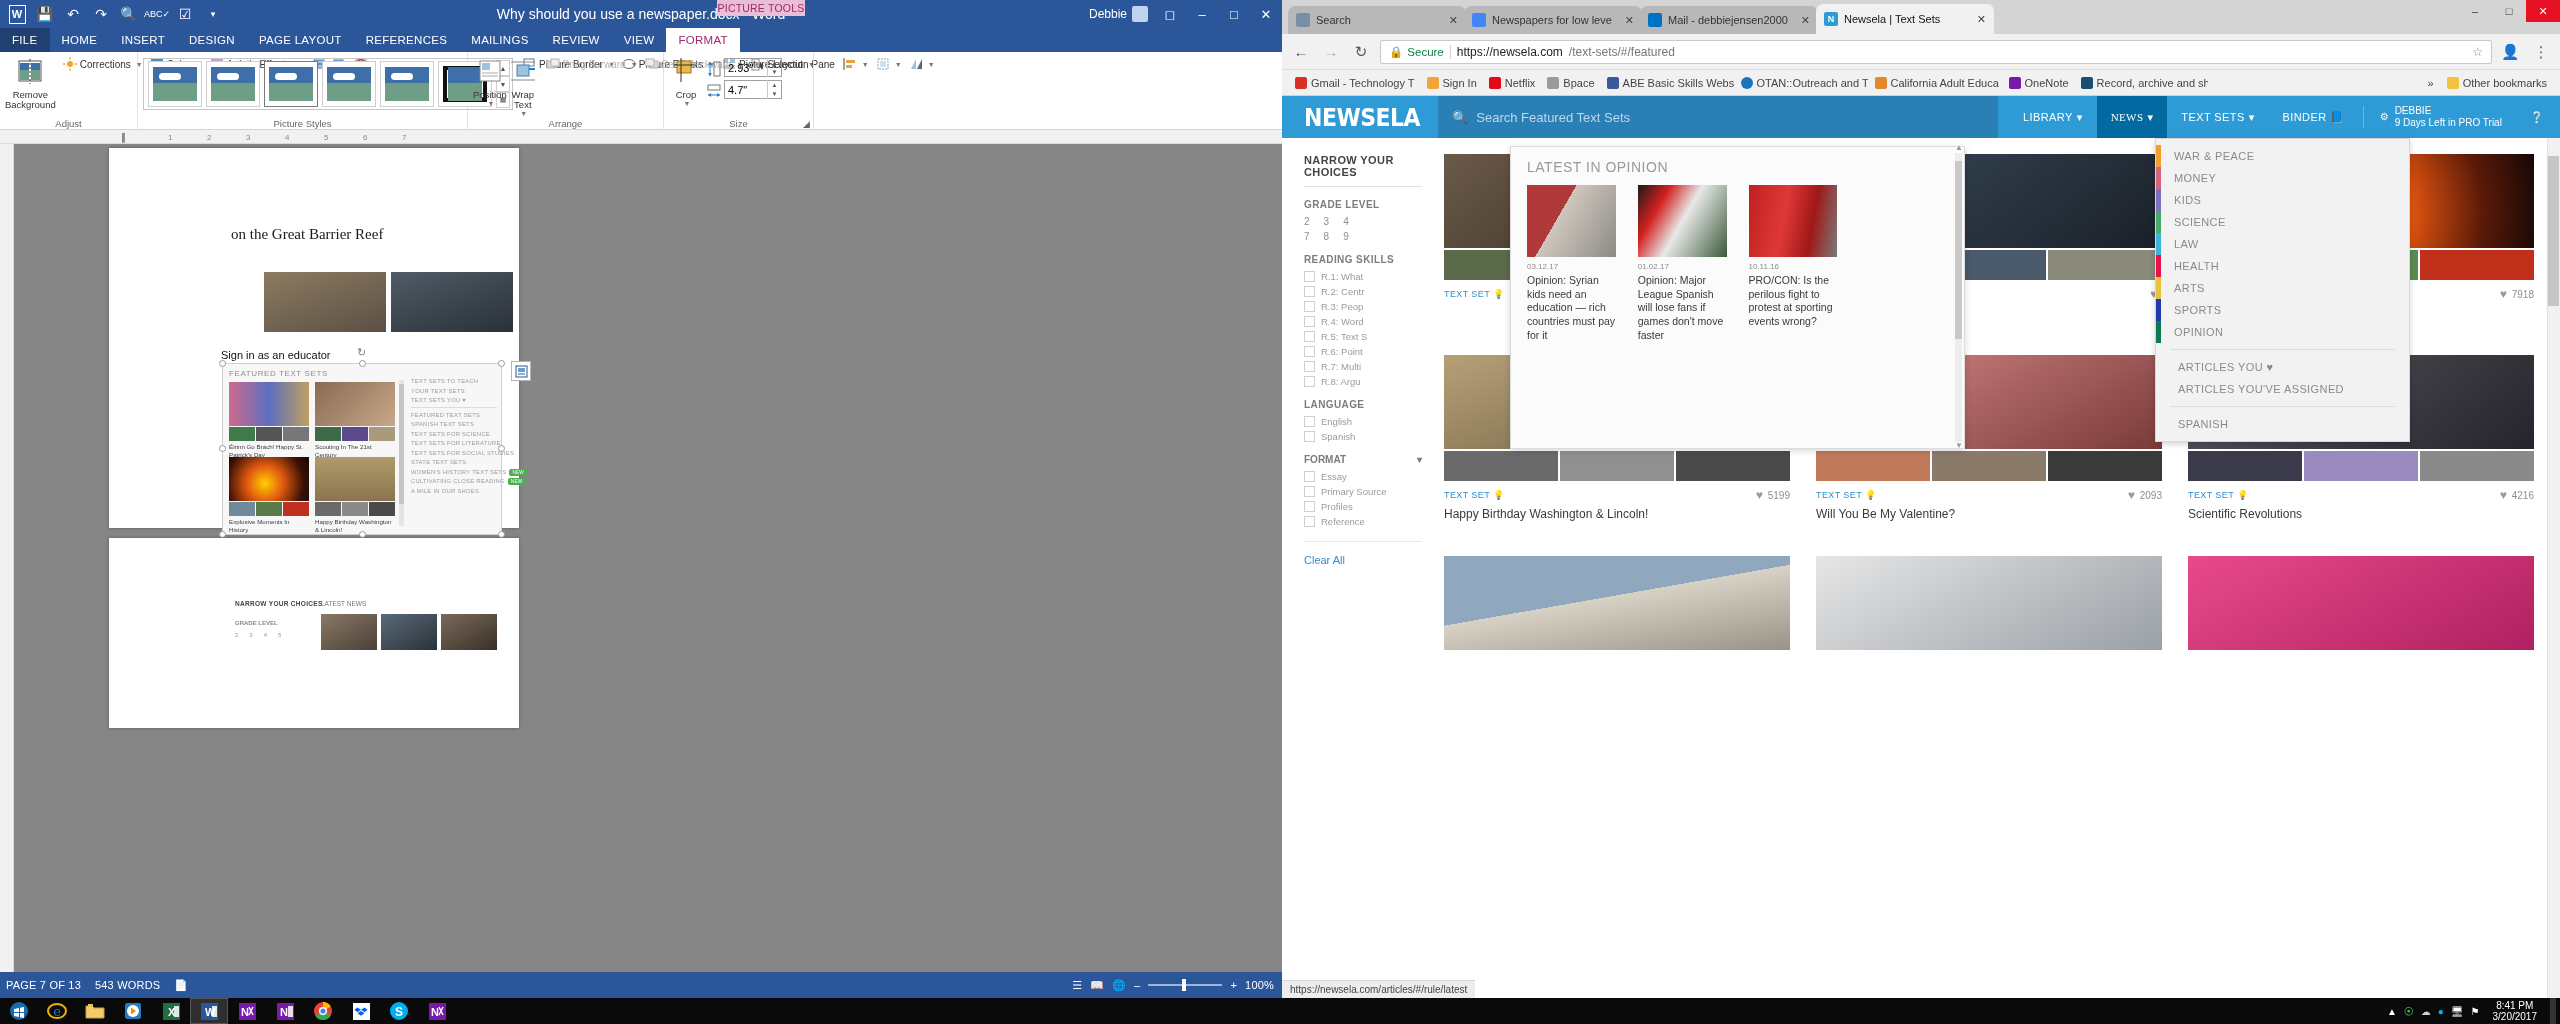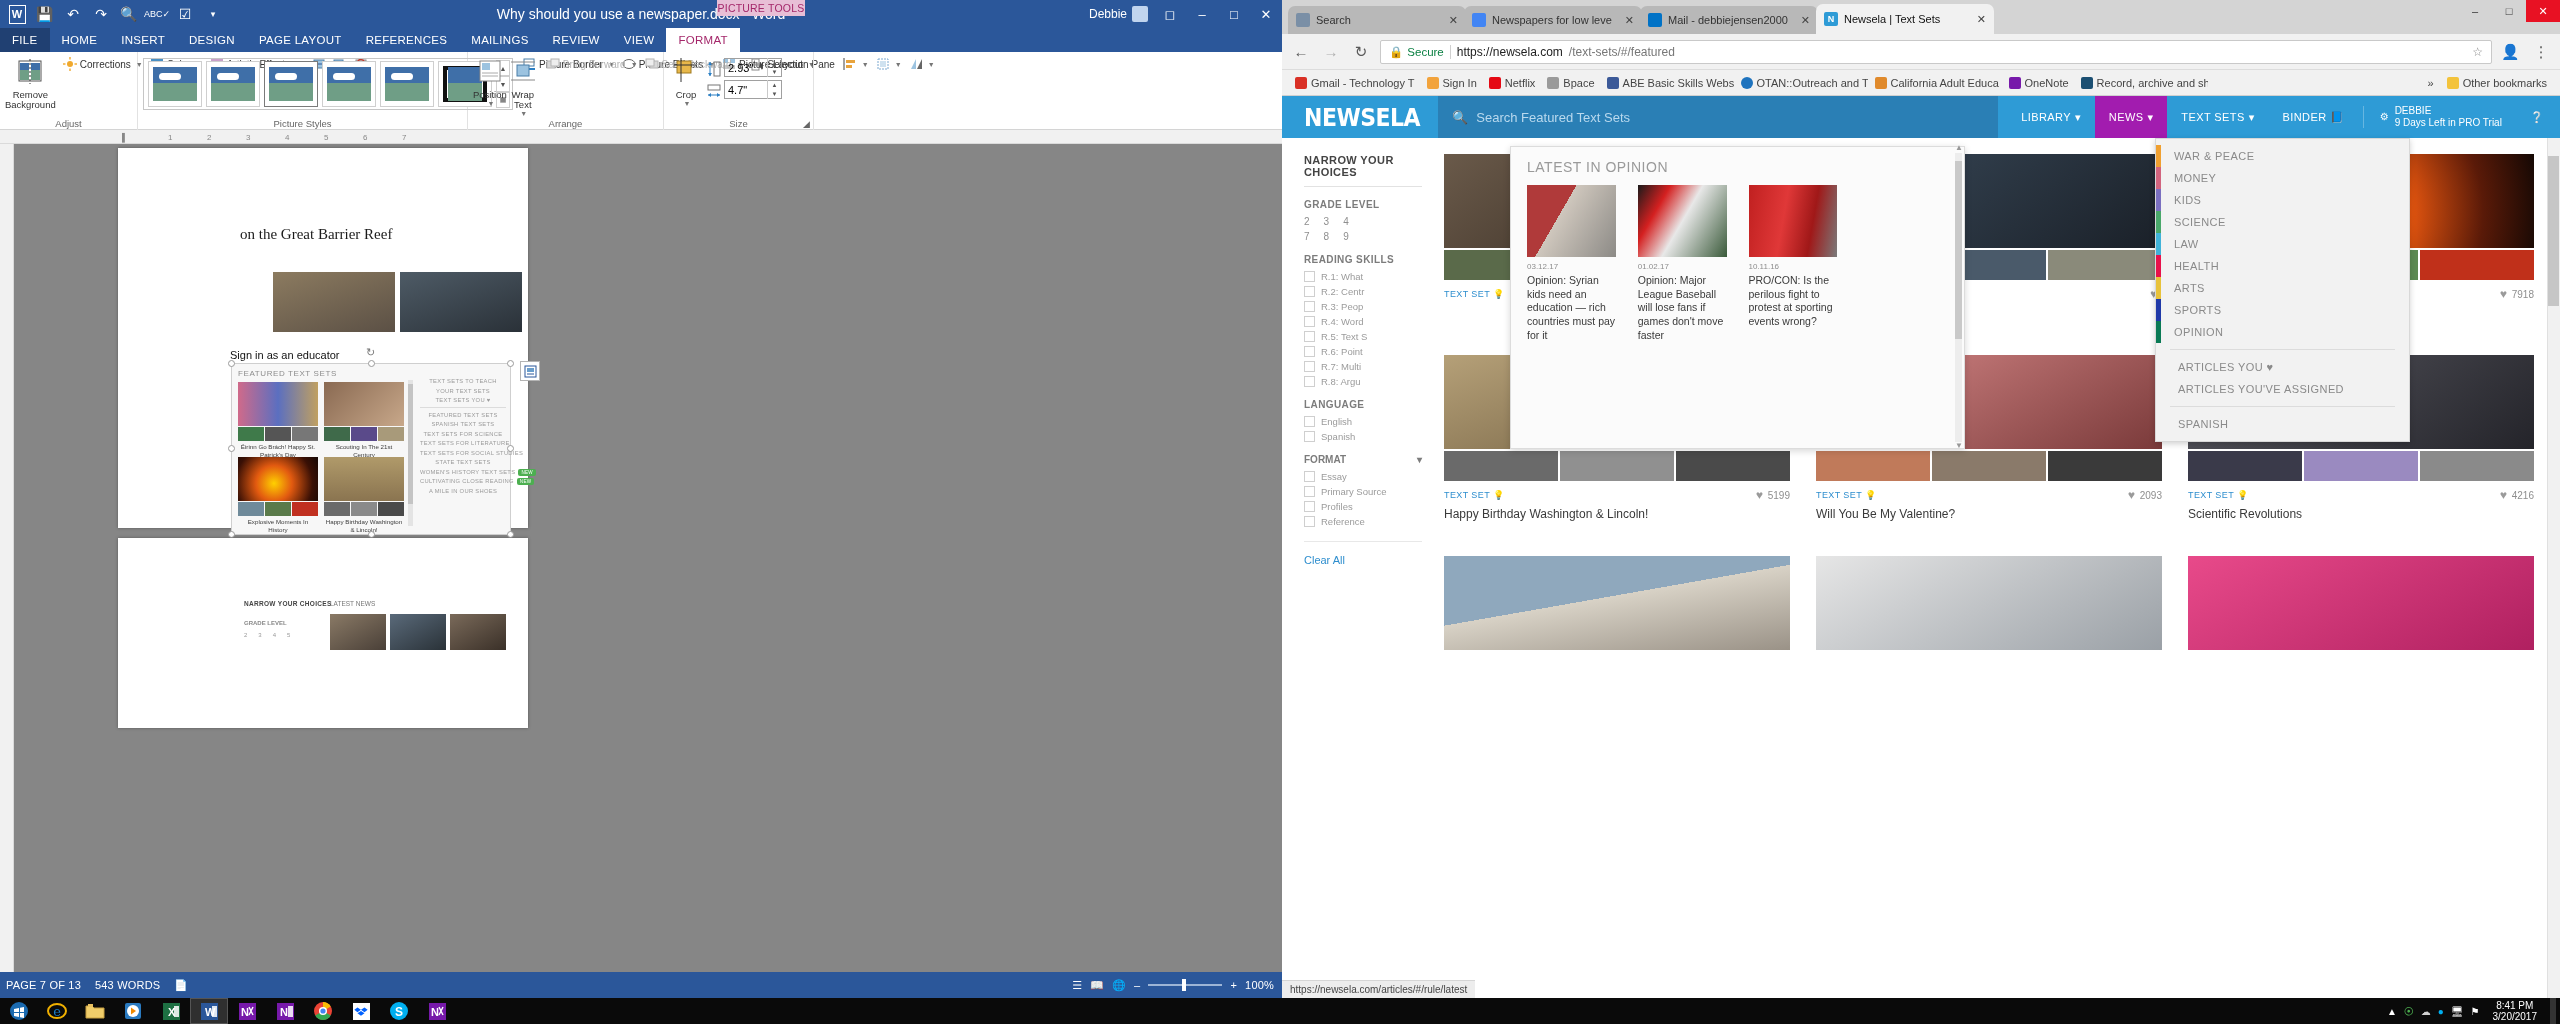--- a/index.html
+++ b/index.html
@@ -59,21 +59,21 @@
   .spin-box { width: 58px; height: 19px; border: 1px solid #a0a0a0; font-size: 11px; padding-left: 3px; display: flex; align-items: center; position: relative; }
   .spin-arrows { position: absolute; right: 0; top: -1px; width: 14px; height: 19px; border-left: 1px solid #c9c9c9;
                  display: flex; flex-direction: column; justify-content: space-around; align-items: center; font-size: 6px; color: #555; }
   .dlg-launch { position: absolute; right: 3px; bottom: 1px; font-size: 9px; color: #666; }
 
   
   .ruler-h { height: 14px; background: #f1f1f1; border-bottom: 1px solid #dadada; position: relative; font-size: 8px; color: #888; }
   .ruler-h .tick { position: absolute; top: 3px; }
   .doc-area { position: absolute; left: 0; top: 144px; right: 0; bottom: 52px; background: #868686; overflow: hidden; }
   .ruler-v { position: absolute; left: 0; top: 0; width: 14px; bottom: 0; background: #f1f1f1; border-right: 1px solid #dadada; }
-  .page { position: absolute; background: #fff; left: 118px; width: 410px; box-shadow: 0 0 3px rgba(0,0,0,.35); text-align: center; }
+  .page { position: absolute; background: #fff; left: 109px; width: 410px; box-shadow: 0 0 3px rgba(0,0,0,.35); }
   .page1 { top: 4px; height: 380px; }
   .page2 { top: 394px; height: 190px; }
   .doc-heading { position: absolute; left: 108px; top: 78px; width: 258px; height: 28px; background: #fff; display: flex; align-items: center;
                  padding-left: 6px; font-family: "Liberation Serif", serif; font-size: 15px; color: #1a1a1a; }
   .doc-img { position: absolute; background: #7a6a58; }
   .sel-label { position: absolute; font-family: "Liberation Sans", sans-serif; font-size: 11px; color: #111; }
 
   
   .embed { position: absolute; background: #f7f7f7; border: 1px solid #cfcfcf; }
   .embed-handles span { position: absolute; width: 7px; height: 7px; border: 1px solid #9a9a9a; background: #fff; border-radius: 50%; }
@@ -122,21 +122,21 @@
   .bm .bico { width: 12px; height: 12px; flex: none; border-radius: 2px; }
 
   
   .nwrap { position: relative; height: 904px; background: #fff; overflow: hidden; }
   .nhead { height: 42px; background: #2e9bd6; display: flex; align-items: center; position: relative; z-index: 5; }
   .nlogo { color: #fff; font-size: 22px; font-weight: bold; letter-spacing: -.5px; padding: 0 18px 0 22px;
            font-family: "DejaVu Sans", sans-serif; transform: scaleY(1.12); }
   .nsearch { flex: 1; height: 42px; background: #2a7fb5; display: flex; align-items: center; gap: 8px; padding-left: 14px; color: #b9d9ee; font-size: 13px; max-width: 560px; }
   .nnav { display: flex; align-items: center; height: 42px; margin-left: auto; }
   .nnav-item { color: #fff; font-size: 11px; letter-spacing: .4px; padding: 0 14px; height: 42px; display: flex; align-items: center; gap: 4px; }
-  .nnav-item.active { background: #a21caf; }
+  .nnav-item.active { background: #0369a1; font-family: Liberation Serif, serif; }
   .nsep { width: 1px; height: 22px; background: #67b6e0; margin: 0 4px; }
   .nuser { color: #fff; font-size: 10px; line-height: 1.25; display: flex; align-items: center; gap: 6px; padding: 0 12px; }
 
   .ndrop { position: absolute; right: 150px; top: 42px; width: 255px; background: #f2f2f2; border: 1px solid #d8d8d8;
            box-shadow: 0 2px 6px rgba(0,0,0,.18); z-index: 40; padding: 6px 0; }
   .ndrop-item { font-size: 11px; color: #8a8a8a; padding: 5px 0 5px 18px; letter-spacing: .4px; position: relative; }
   .ndrop-item .bar { position: absolute; left: 0; top: 0; bottom: 0; width: 5px; }
   .ndrop-sep { height: 1px; background: #dcdcdc; margin: 6px 14px; }
   .ndrop-item.sub { padding-left: 22px; display: flex; align-items: center; gap: 6px; }
 
@@ -795,21 +795,21 @@
         <h3>LATEST IN OPINION</h3>
         <div class="nlgrid">
           <div>
             <div class="nl-img" style="background:linear-gradient(120deg,#b03a3a 0%,#b03a3a 38%,#cfc7bd 38%,#8c8a86 100%)"></div>
             <div class="nl-date">03.12.17</div>
             <div class="nl-title">Opinion: Syrian kids need an education — rich countries must pay for it</div>
           </div>
           <div>
             <div class="nl-img" style="background:linear-gradient(120deg,#1a1a1a 0%,#d42020 25%,#e8e8e8 50%,#3a5a3a 100%)"></div>
             <div class="nl-date">01.02.17</div>
-            <div class="nl-title">Opinion: Major League Baseball will lose fans if games don't move faster</div>
+            <div class="nl-title">Opinion: Major League Spanish will lose fans if games don't move faster</div>
           </div>
           <div>
             <div class="nl-img" style="background:linear-gradient(100deg,#c02020,#e03838 40%,#a01818 70%,#7a7a7a)"></div>
             <div class="nl-date">10.11.16</div>
             <div class="nl-title">PRO/CON: Is the perilous fight to protest at sporting events wrong?</div>
           </div>
         </div>
         <div class="nl-scroll"></div>
         <div class="nl-thumb"></div>
         <div style="position:absolute;right:1px;top:-4px;font-size:8px;color:#999">▲</div>

